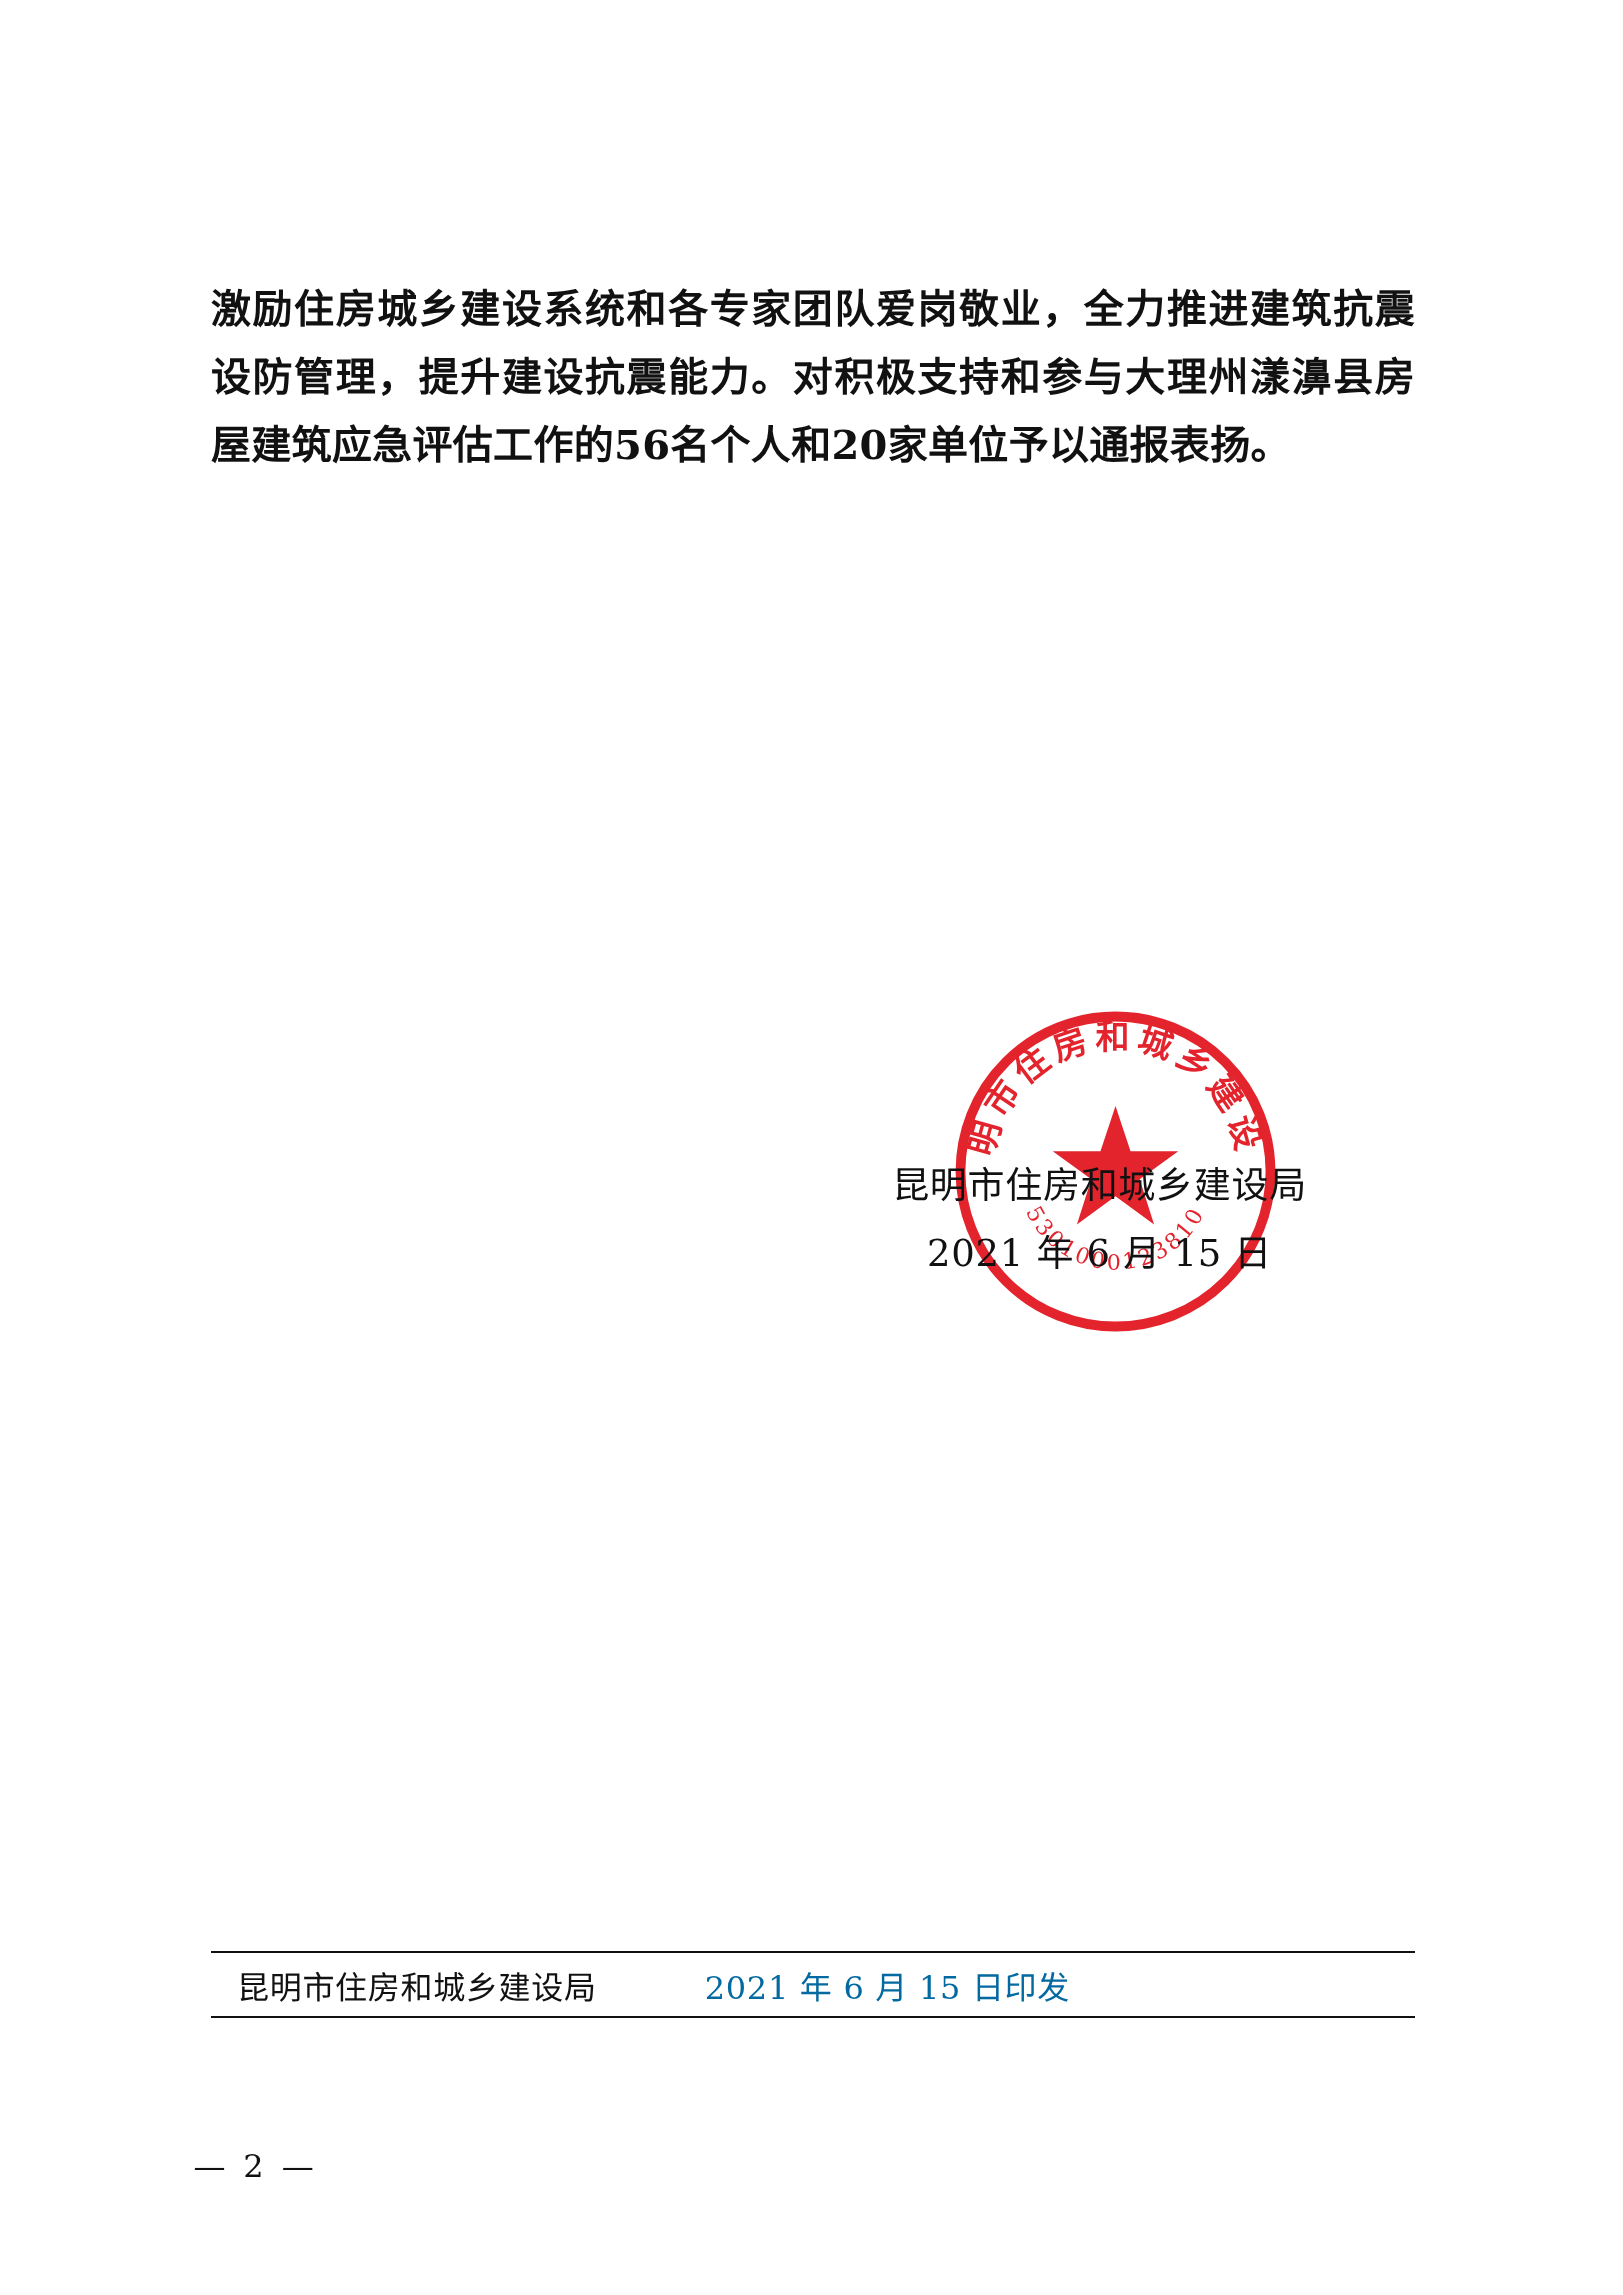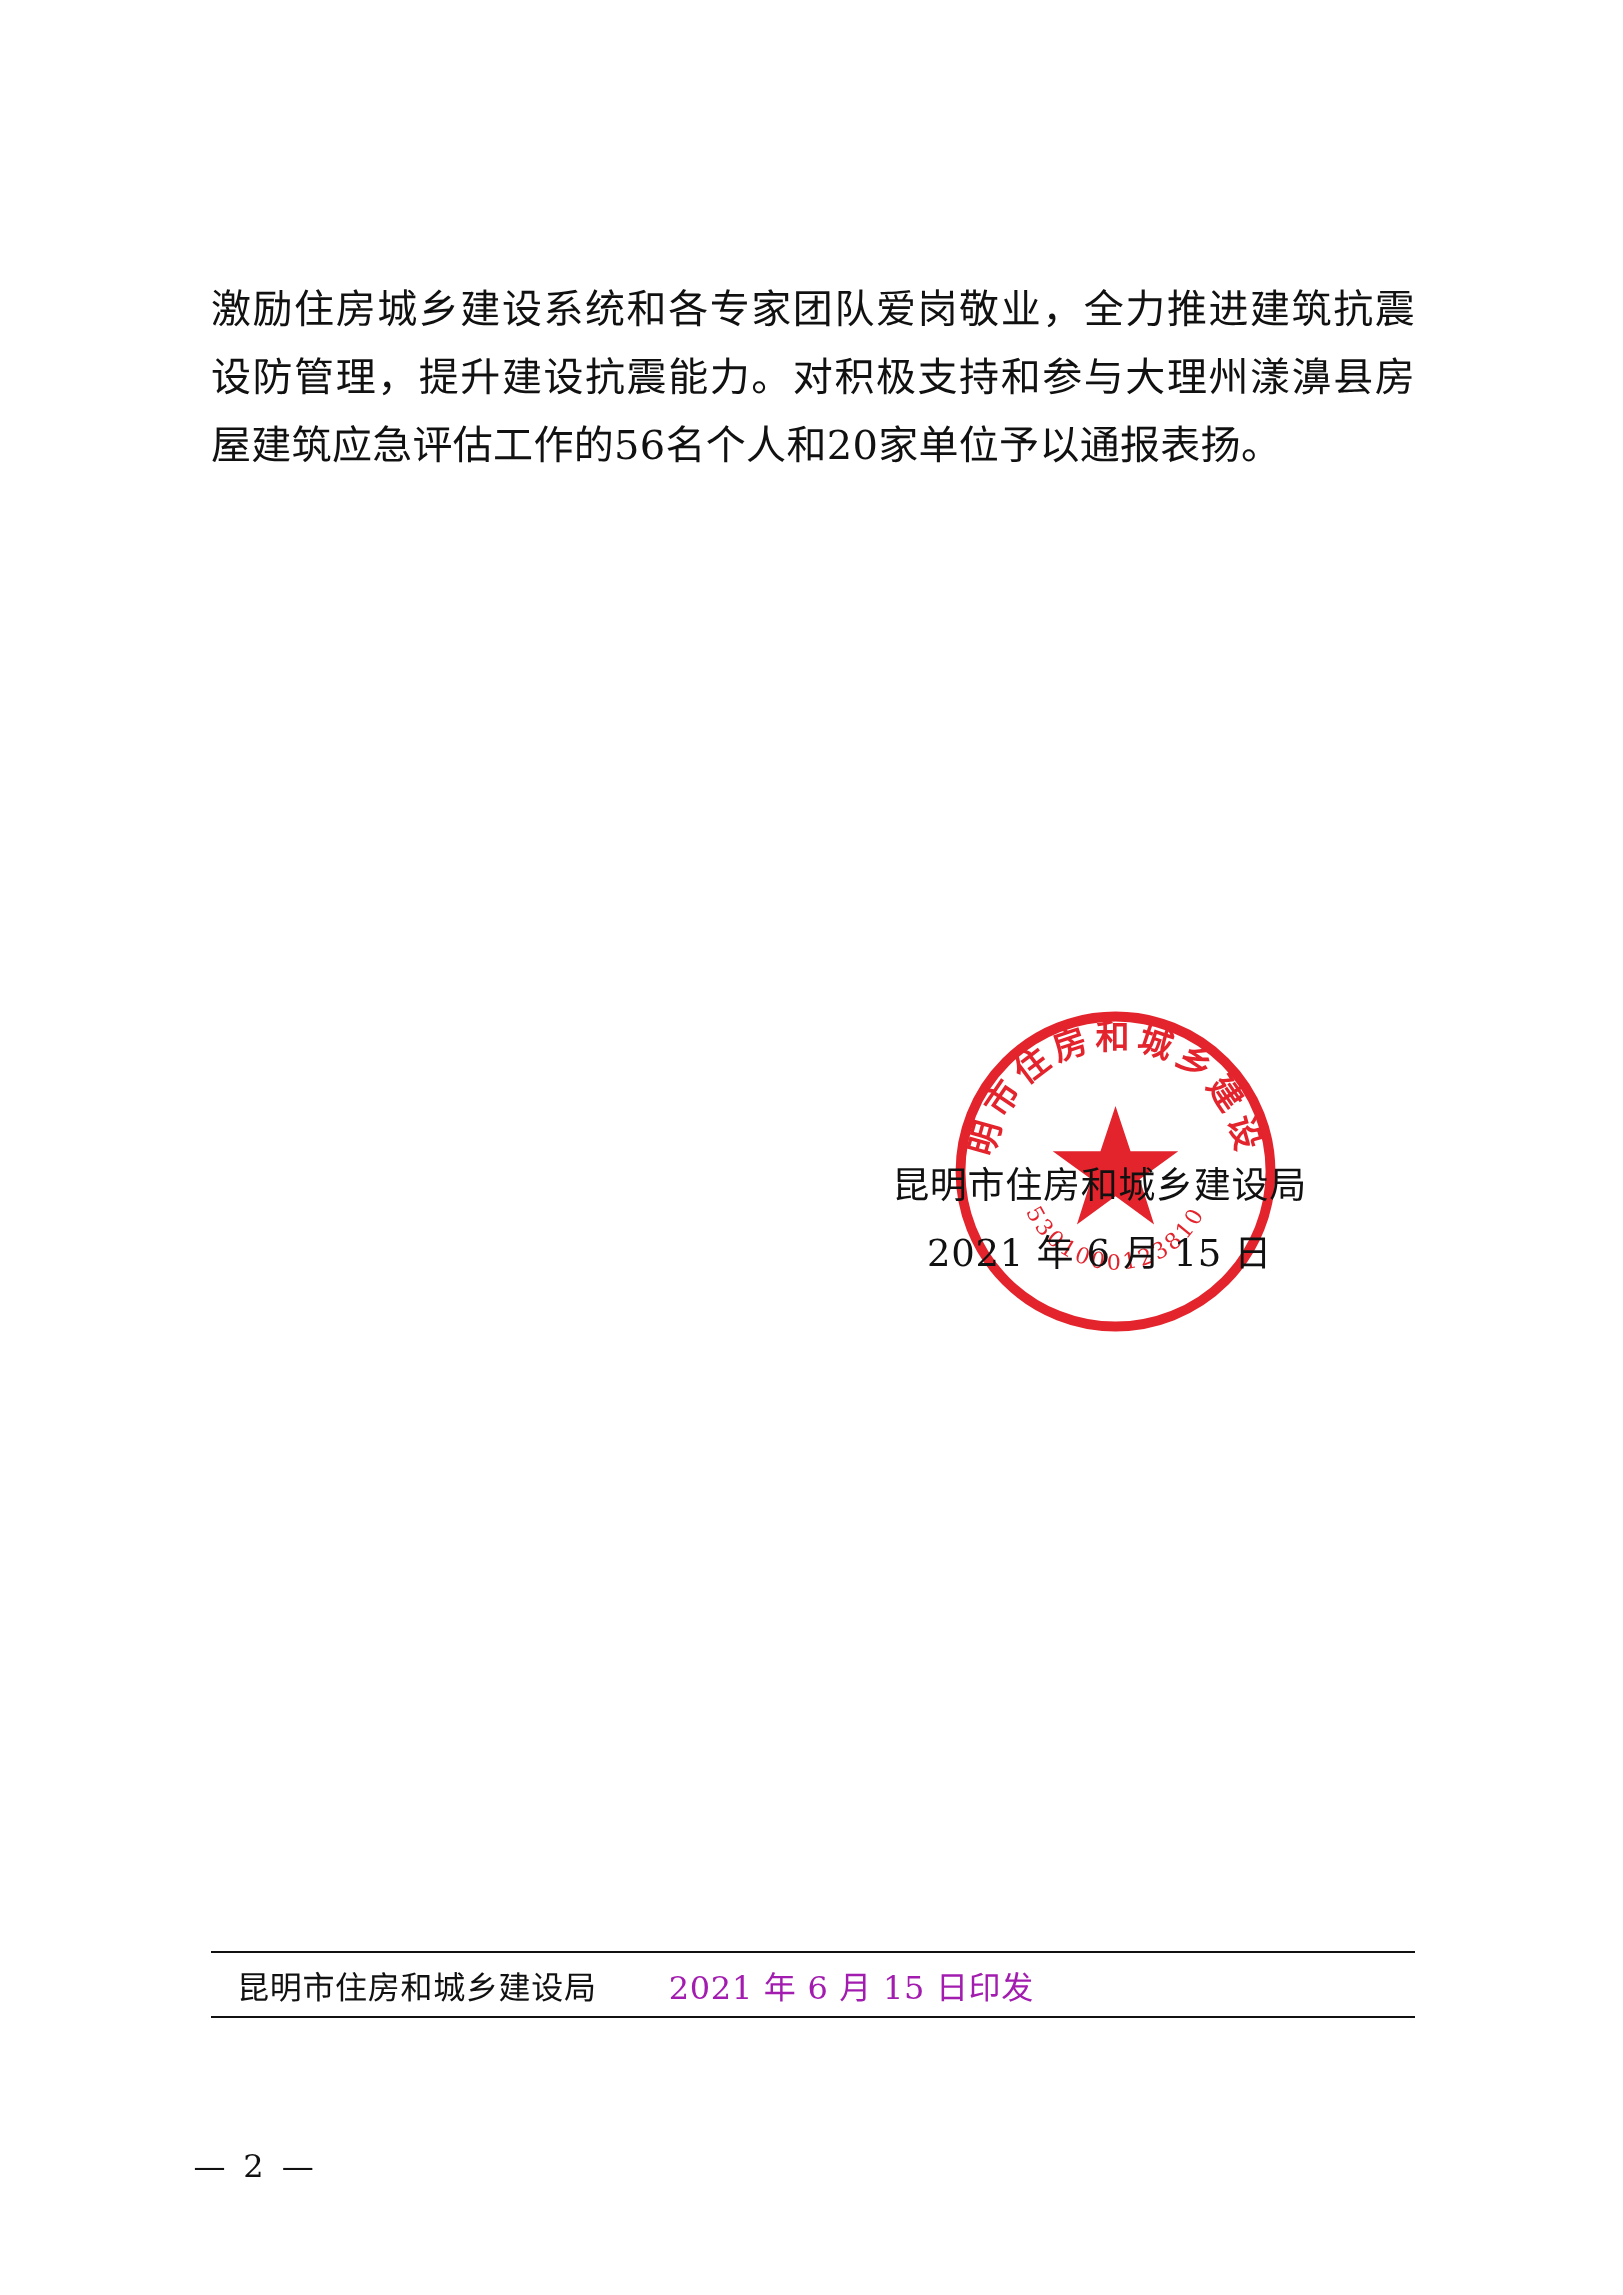--- a/index.html
+++ b/index.html
@@ -34,20 +34,21 @@
   }
 
   .para {
     font-size: 40px;
     line-height: 68px;
     letter-spacing: 0.3px;
     text-align: justify;
     text-justify: inter-character;
     margin: 0 0 0 0;
     color: #111111;
+    font-weight: bold;
   }
   .para + .para {
     margin-top: 0px;
   }
   .indent {
     text-indent: 80px;
   }
 
   
   .signature {
@@ -99,23 +100,23 @@
   }
   .footer-left {
     font-size: 32px;
     letter-spacing: 0.7px;
     color: #111111;
     white-space: nowrap;
   }
   .footer-right {
     font-size: 32px;
     letter-spacing: 0.7px;
-    color: #a21caf;
+    color: #0369a1;
     white-space: nowrap;
-    margin-left: 72px;
+    margin-left: 108px;
   }
 
   .page-number {
     position: absolute;
     left: 0;
     top: 2147px;
     width: 511px;
     text-align: center;
     font-size: 32px;
     letter-spacing: 3.9px;

